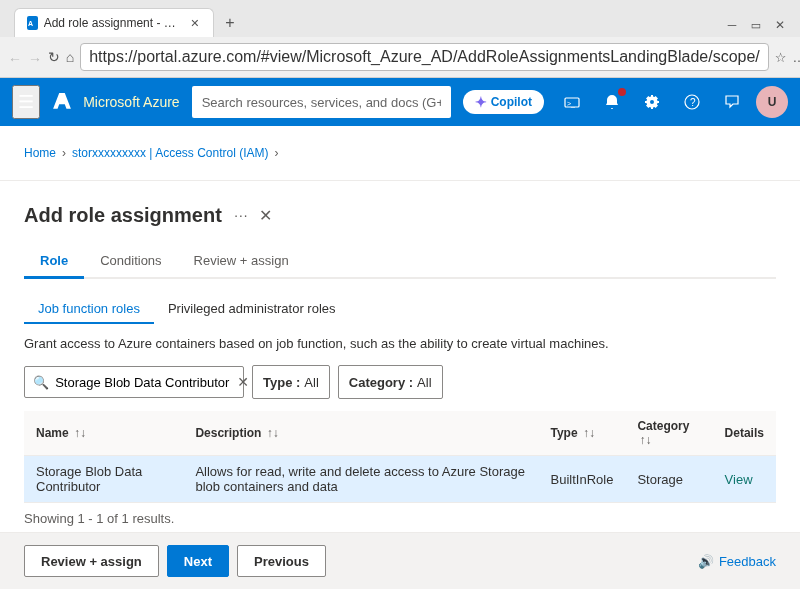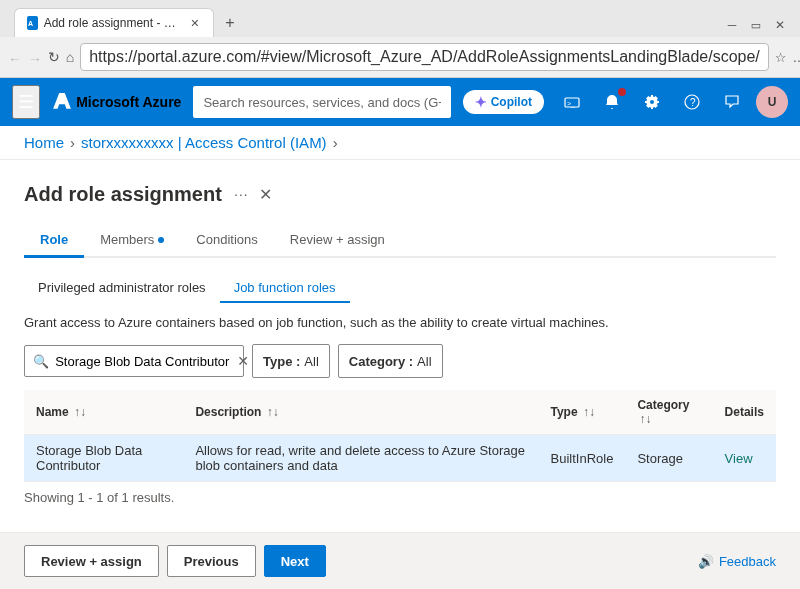--- a/index.html
+++ b/index.html
@@ -14,31 +14,31 @@
     .browser-nav-btn.disabled { color: #bbb; cursor: default; }
     .address-bar { flex: 1; height: 28px; border: 1px solid #bbb; border-radius: 4px; padding: 0 8px; font-size: 12px; background: #fff; display: flex; align-items: center; color: #333; }
     .browser-action-btn { width: 24px; height: 24px; border: none; background: none; cursor: pointer; border-radius: 4px; display: flex; align-items: center; justify-content: center; color: #555; font-size: 13px; }
     .tab-favicon { width: 14px; height: 14px; background: #0078d4; border-radius: 2px; display: flex; align-items: center; justify-content: center; }
     .tab-close { width: 16px; height: 16px; border: none; background: none; cursor: pointer; border-radius: 3px; color: #555; font-size: 11px; }
     .new-tab-btn { width: 24px; height: 24px; border: none; background: none; cursor: pointer; border-radius: 4px; color: #555; font-size: 16px; margin-left: 4px; }
 
     
     .azure-topbar { background: #0078d4; display: flex; align-items: center; padding: 0 12px; height: 48px; gap: 12px; }
     .azure-hamburger { color: white; font-size: 18px; cursor: pointer; padding: 4px; }
-    .azure-logo { display: flex; align-items: center; gap: 4px; color: #000000; font-size: 14px; font-weight: 700; }
+    .azure-logo { display: flex; align-items: center; gap: 11px; color: #fef9c3; font-size: 14px; font-weight: 400; }
     .azure-logo-icon { width: 20px; height: 20px; }
     .azure-search { flex: 1; max-width: 380px; height: 32px; border: none; border-radius: 2px; padding: 0 10px; font-size: 13px; background: #fff; }
     .azure-search::placeholder { color: #666; }
     .copilot-btn { background: #fff; border: none; border-radius: 12px; padding: 4px 12px; cursor: pointer; font-size: 12px; font-weight: 600; display: flex; align-items: center; gap: 4px; color: #0078d4; }
     .azure-top-icons { display: flex; align-items: center; gap: 8px; margin-left: auto; }
     .azure-icon-btn { width: 32px; height: 32px; border: none; background: none; cursor: pointer; color: white; display: flex; align-items: center; justify-content: center; font-size: 16px; border-radius: 4px; }
     .avatar { width: 32px; height: 32px; border-radius: 50%; background: #e8b4b8; display: flex; align-items: center; justify-content: center; color: #333; font-size: 12px; font-weight: 600; cursor: pointer; }
 
     
-    .breadcrumb { padding: 8px 24px; display: flex; align-items: center; gap: 6px; font-size: 15px; background: #fff; border-bottom: 1px solid #edebe9; }
+    .breadcrumb { padding: 20px 24px; display: flex; align-items: center; gap: 6px; font-size: 12px; background: #fff; border-bottom: 1px solid #edebe9; }
     .breadcrumb a { color: #0078d4; text-decoration: none; }
     .breadcrumb-sep { color: #605e5c; }
 
     
     .main-content { background: #fff; padding: 20px 24px; min-height: calc(589px - 200px); position: relative; }
     .page-header { display: flex; align-items: center; justify-content: flex-start; margin-bottom: 16px; }
     .page-title { font-size: 20px; font-weight: 600; color: #323130; }
     .close-btn { width: 28px; height: 28px; border: none; background: none; cursor: pointer; font-size: 16px; color: #605e5c; border-radius: 4px; display: flex; align-items: center; justify-content: center; }
 
     
@@ -191,39 +191,35 @@
       <h1 class="page-title">Add role assignment</h1>
       <button class="ellipsis-btn">···</button>
     </div>
     <button class="close-btn">✕</button>
   </div>
 
   <div class="wizard-tabs">
     <div class="wizard-tab active">
       <span>Role</span>
     </div>
-    <div class="wizard-tab" style="display:flex;align-items:center;gap:4px;">
-      <span>Members</span>
-      <span style="width:6px;height:6px;background:#0078d4;border-radius:50%;display:inline-block;"></span>
-    </div>
     <div class="wizard-tab">
       <span>Conditions</span>
     </div>
     <div class="wizard-tab">
       <span>Review + assign</span>
     </div>
   </div>
 
 
   <div class="sub-tabs">
+    <div class="sub-tab active">
+      <span>Job function roles</span>
+    </div>
     <div class="sub-tab">
       <span>Privileged administrator roles</span>
-    </div>
-    <div class="sub-tab active">
-      <span>Job function roles</span>
     </div>
   </div>
   <p class="sub-tab-desc">Grant access to Azure containers based on job function, such as the ability to create virtual machines.</p>
 
   <div class="search-row">
     <div class="search-field">
       <span class="search-icon">🔍</span>
       <input type="text" value="Storage Blob Data Contributor" style="">
       <button class="search-clear">✕</button>
     </div>
@@ -267,23 +263,23 @@
       </tr>
     </tbody>
   </table>
   <div class="results-count">Showing 1 - 1 of 1 results.</div>
 </div>
 
 <div class="panel-footer">
   <button class="btn btn-secondary">
     <span>Review + assign</span>
   </button>
+  <button class="btn btn-primary">
+    <span>Next</span>
+  </button>
   <button class="btn btn-secondary">
     <span>Previous</span>
-  </button>
-  <button class="btn btn-primary">
-    <span>Next</span>
   </button>
   <button class="feedback-btn">
     <span>🔊</span>
     <span>Feedback</span>
   </button>
 </div>
 
 </body></html>

